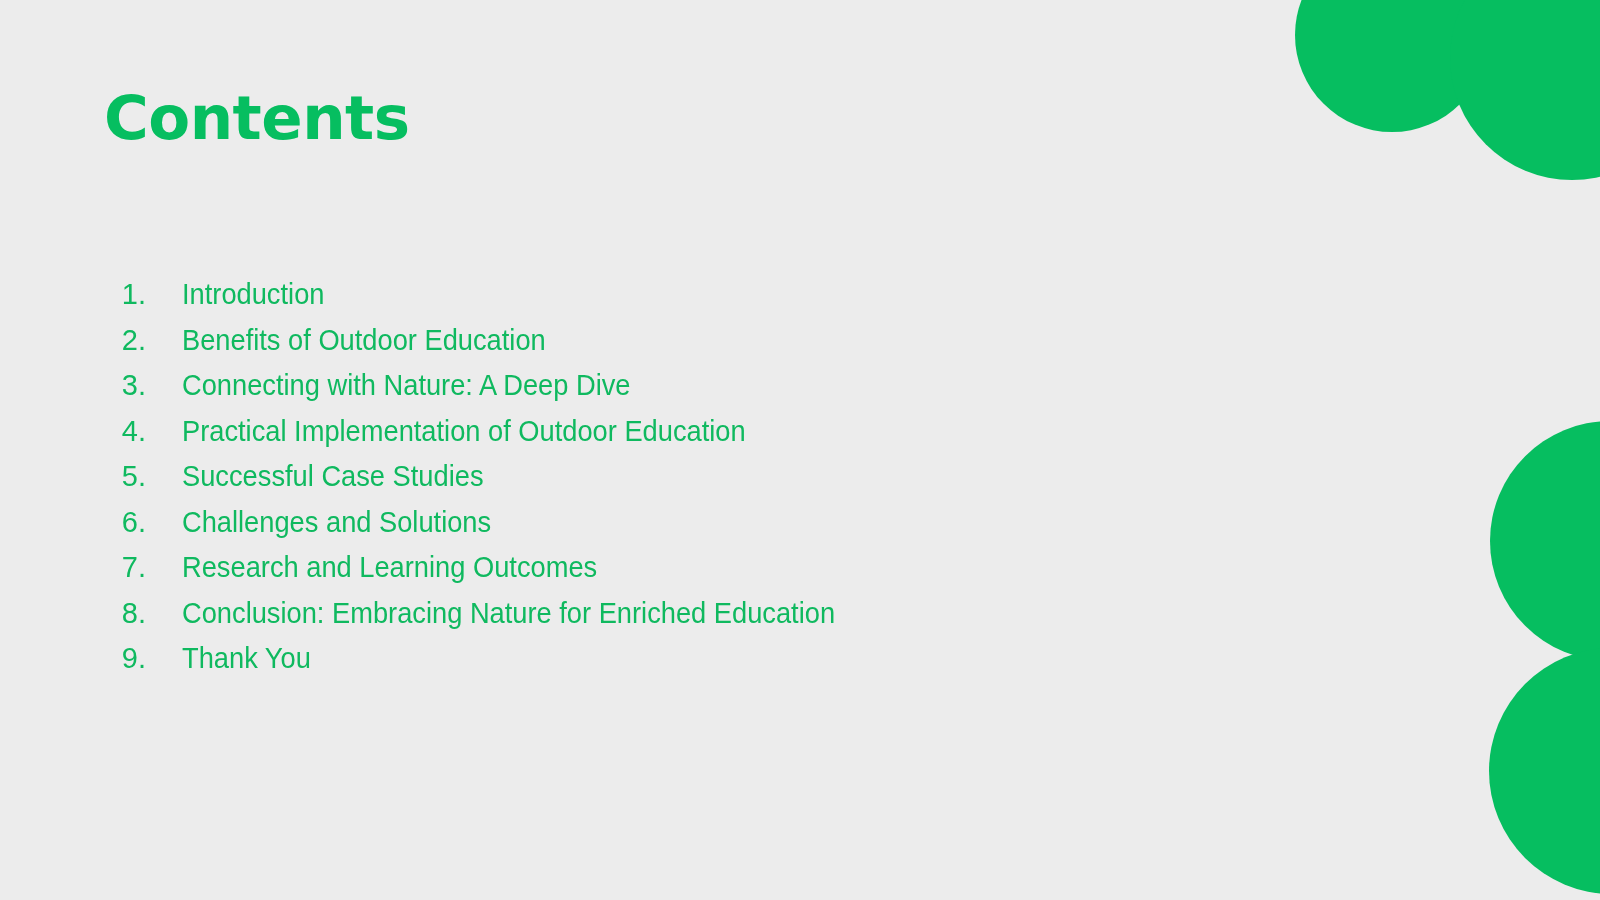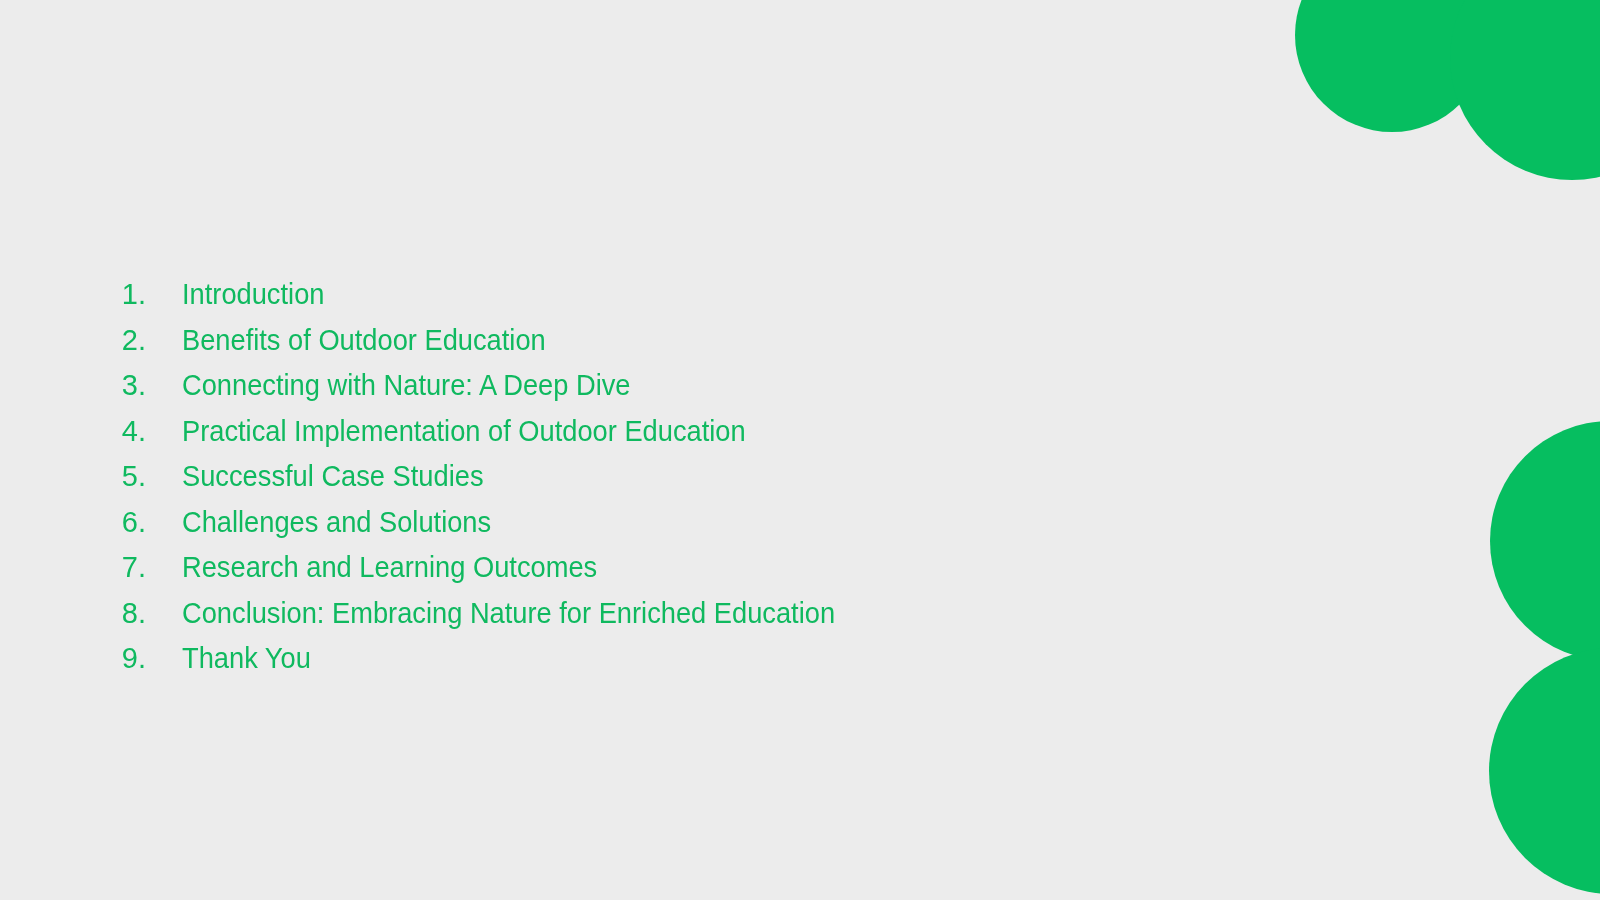--- a/index.html
+++ b/index.html
@@ -108,20 +108,21 @@
         </g>
 
         <g>
           <circle cx="1610" cy="541" r="120"></circle>
           <circle cx="1612" cy="771" r="123"></circle>
         </g>
       </g>
     </svg>
   </div>
 
+  <h1 class="page-title">Contents</h1>
 
   <ol class="contents-list">
     <li class="contents-item">
       <span class="item-number">1.</span>
       <span class="item-label">Introduction</span>
     </li>
     <li class="contents-item">
       <span class="item-number">2.</span>
       <span class="item-label">Benefits of Outdoor Education</span>
     </li>

